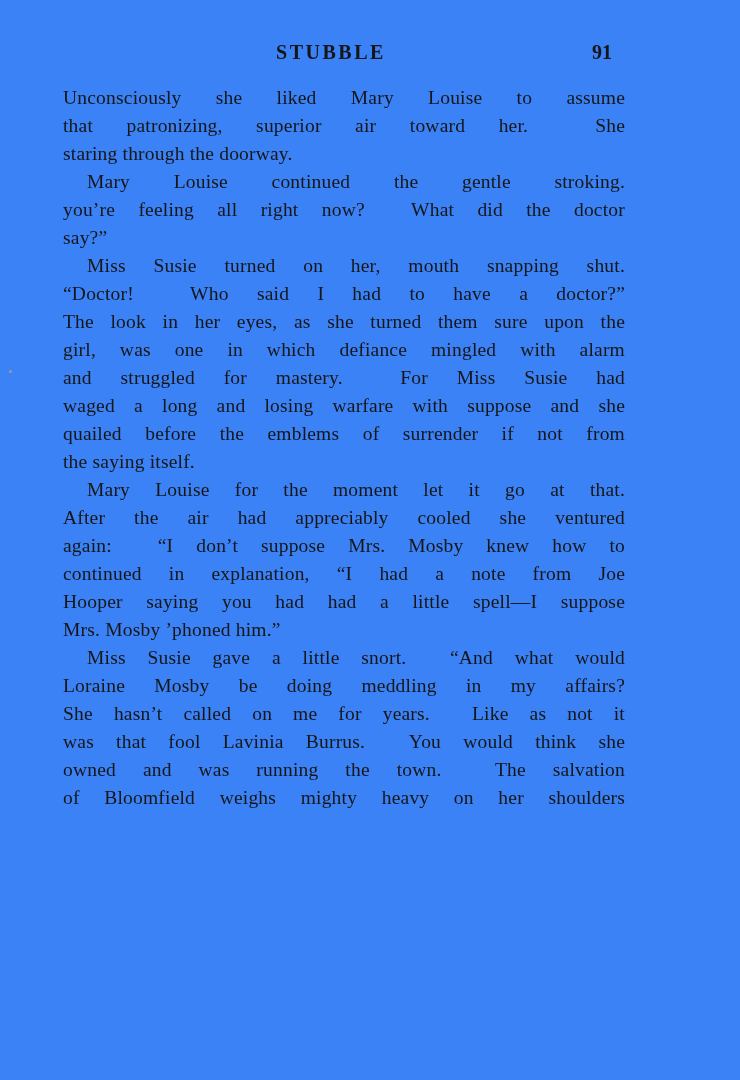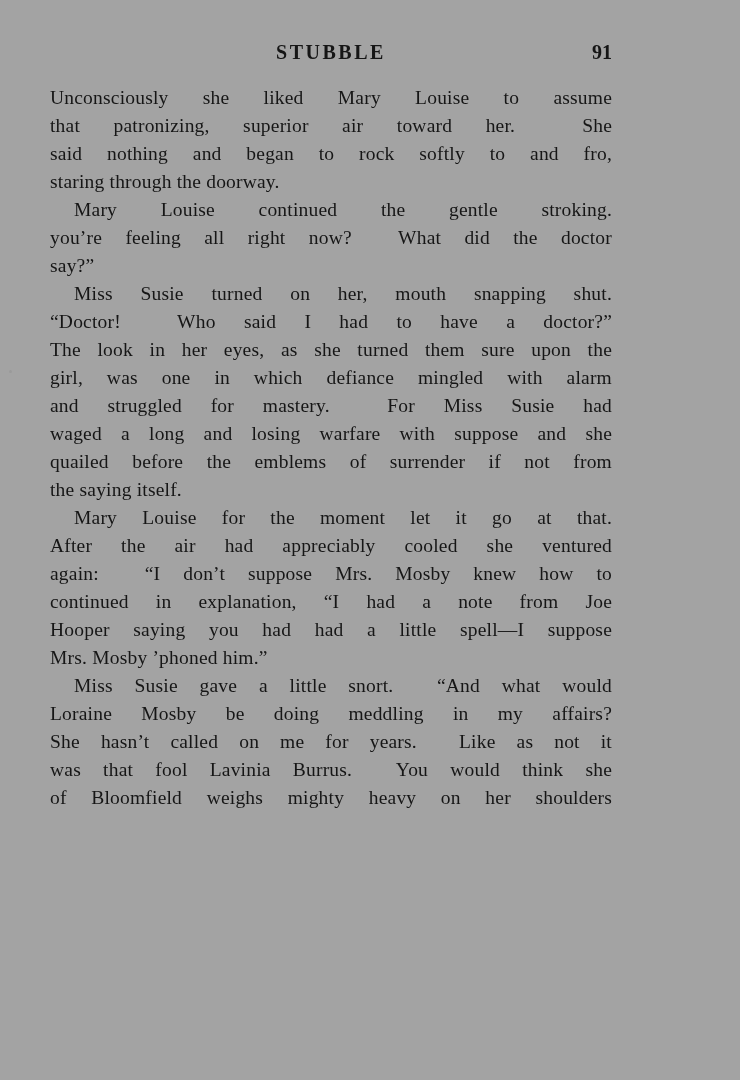--- a/index.html
+++ b/index.html
@@ -4,21 +4,21 @@
 <style>
   html, body {
     margin: 0;
     padding: 0;
     background: #ffffff;
   }
   .page {
     position: relative;
     width: 740px;
     height: 1080px;
-    background: #a3a3a3;
+    background: #3b82f6;
     color: #161616;
     font-family: "Liberation Serif", "DejaVu Serif", serif;
     overflow: hidden;
   }
   .header {
     position: absolute;
     top: 40px;
     left: 50px;
     width: 562px;
     height: 24px;
@@ -37,21 +37,21 @@
     position: absolute;
     right: 0;
     top: 0;
     font-size: 20px;
     font-weight: 700;
     line-height: 24px;
   }
   .body-text {
     position: absolute;
     top: 84px;
-    left: 50px;
+    left: 63px;
     width: 562px;
     font-size: 19.5px;
   }
   .paragraph {
     margin: 0;
   }
   .line {
     height: 28px;
     line-height: 28px;
     white-space: nowrap;
@@ -82,21 +82,20 @@
 <div class="page">
   <div class="scan-speck"></div>
   <div class="header">
     <div class="running-title">STUBBLE</div>
     <div class="page-number">91</div>
   </div>
   <div class="body-text">
       <div class="paragraph">
         <div class="line just">Unconsciously she liked Mary Louise to assume</div>
         <div class="line just">that patronizing, superior air toward her.&nbsp; She</div>
-        <div class="line just">said nothing and began to rock softly to and fro,</div>
         <div class="line">staring through the doorway.</div>
       </div>
       <div class="paragraph">
         <div class="line just indent">Mary Louise continued the gentle stroking.</div>
         <div class="line just">you’re feeling all right now?&nbsp; What did the doctor</div>
         <div class="line">say?”</div>
       </div>
       <div class="paragraph">
         <div class="line just indent">Miss Susie turned on her, mouth snapping shut.</div>
         <div class="line just">“Doctor!&nbsp; Who said I had to have a doctor?”</div>
@@ -113,16 +112,17 @@
         <div class="line just">again:&nbsp; “I don’t suppose Mrs. Mosby knew how to</div>
         <div class="line just">continued in explanation, “I had a note from Joe</div>
         <div class="line just">Hooper saying you had had a little spell—I suppose</div>
         <div class="line">Mrs. Mosby ’phoned him.”</div>
       </div>
       <div class="paragraph">
         <div class="line just indent">Miss Susie gave a little snort.&nbsp; “And what would</div>
         <div class="line just">Loraine Mosby be doing meddling in my affairs?</div>
         <div class="line just">She hasn’t called on me for years.&nbsp; Like as not it</div>
         <div class="line just">was that fool Lavinia Burrus.&nbsp; You would think she</div>
+        <div class="line just">owned and was running the town.&nbsp; The salvation</div>
         <div class="line just">of Bloomfield weighs mighty heavy on her shoulders</div>
       </div>
     </div>
 </div>
 
 </body></html>

